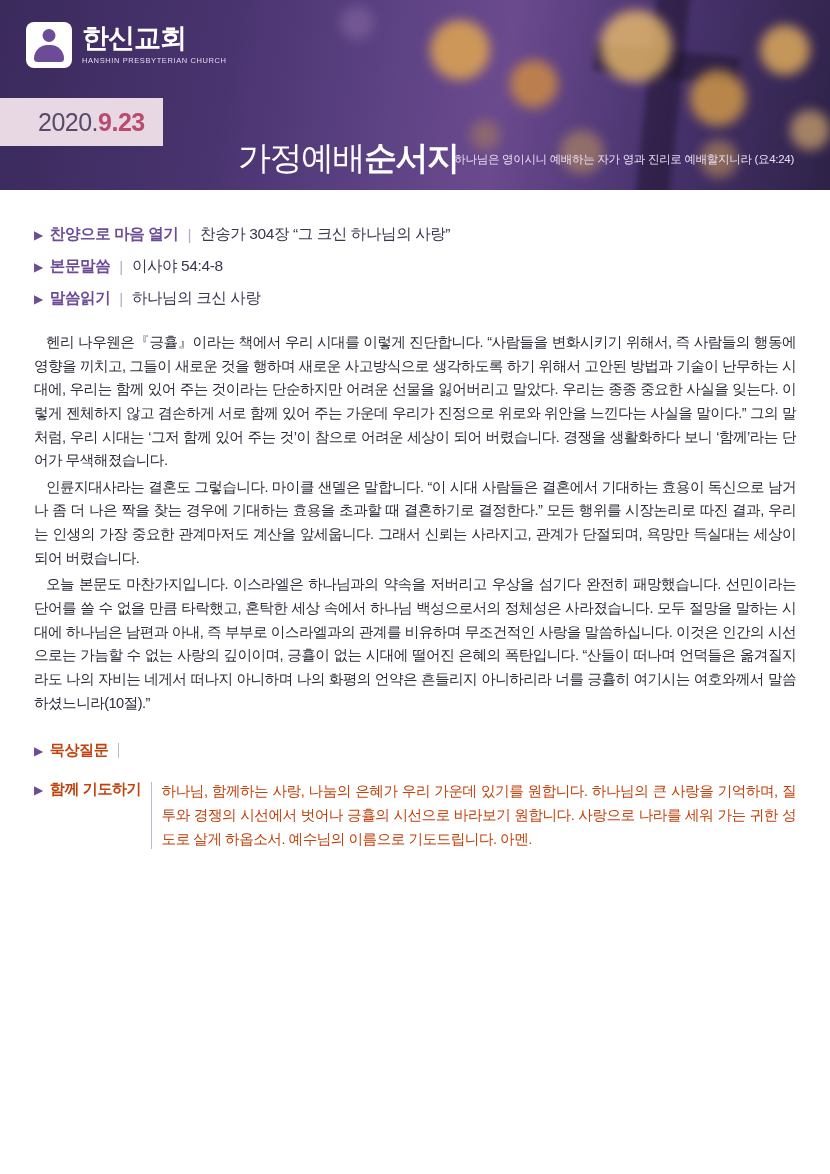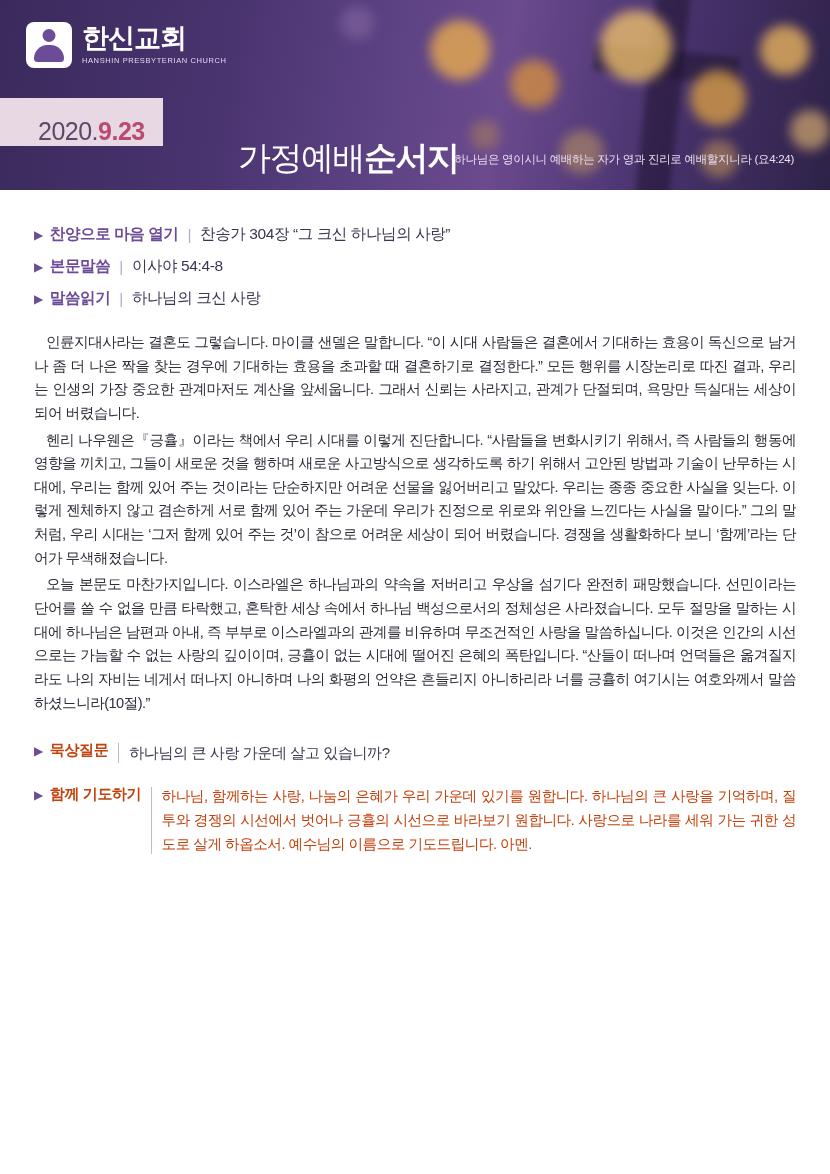--- a/index.html
+++ b/index.html
@@ -106,21 +106,21 @@
 
   
   .date-ribbon {
     position: absolute;
     left: 0;
     top: 98px;
     height: 48px;
     background: #e7d8e4;
     padding: 0 18px 0 38px;
     display: flex;
-    align-items: flex-end;
+    align-items: center;
     z-index: 5;
   }
   .date-text {
     font-size: 25px;
     color: #5a4a6a;
     letter-spacing: -0.5px;
   }
   .date-text .accent { color: #b94b6e; font-weight: bold; }
 
   .title-main {
@@ -267,30 +267,29 @@
         <span class="order-value">이사야 54:4-8</span>
       </div>
       <div class="order-row">
         <span class="tri">▶</span>
         <span class="order-label">말씀읽기</span>
         <span class="divider">|</span>
         <span class="order-value">하나님의 크신 사랑</span>
       </div>
     </div>
 
+    <p class="para">헨리 나우웬은『긍휼』이라는 책에서 우리 시대를 이렇게 진단합니다. “사람들을 변화시키기 위해서, 즉 사람들의 행동에 영향을 끼치고, 그들이 새로운 것을 행하며 새로운 사고방식으로 생각하도록 하기 위해서 고안된 방법과 기술이 난무하는 시대에, 우리는 함께 있어 주는 것이라는 단순하지만 어려운 선물을 잃어버리고 말았다. 우리는 종종 중요한 사실을 잊는다. 이렇게 젠체하지 않고 겸손하게 서로 함께 있어 주는 가운데 우리가 진정으로 위로와 위안을 느낀다는 사실을 말이다.” 그의 말처럼, 우리 시대는 ‘그저 함께 있어 주는 것’이 참으로 어려운 세상이 되어 버렸습니다. 경쟁을 생활화하다 보니 ‘함께’라는 단어가 무색해졌습니다.</p>
     <p class="para">인륜지대사라는 결혼도 그렇습니다. 마이클 샌델은 말합니다. “이 시대 사람들은 결혼에서 기대하는 효용이 독신으로 남거나 좀 더 나은 짝을 찾는 경우에 기대하는 효용을 초과할 때 결혼하기로 결정한다.” 모든 행위를 시장논리로 따진 결과, 우리는 인생의 가장 중요한 관계마저도 계산을 앞세웁니다. 그래서 신뢰는 사라지고, 관계가 단절되며, 욕망만 득실대는 세상이 되어 버렸습니다.</p>
-    <p class="para">헨리 나우웬은『긍휼』이라는 책에서 우리 시대를 이렇게 진단합니다. “사람들을 변화시키기 위해서, 즉 사람들의 행동에 영향을 끼치고, 그들이 새로운 것을 행하며 새로운 사고방식으로 생각하도록 하기 위해서 고안된 방법과 기술이 난무하는 시대에, 우리는 함께 있어 주는 것이라는 단순하지만 어려운 선물을 잃어버리고 말았다. 우리는 종종 중요한 사실을 잊는다. 이렇게 젠체하지 않고 겸손하게 서로 함께 있어 주는 가운데 우리가 진정으로 위로와 위안을 느낀다는 사실을 말이다.” 그의 말처럼, 우리 시대는 ‘그저 함께 있어 주는 것’이 참으로 어려운 세상이 되어 버렸습니다. 경쟁을 생활화하다 보니 ‘함께’라는 단어가 무색해졌습니다.</p>
     <p class="para">오늘 본문도 마찬가지입니다. 이스라엘은 하나님과의 약속을 저버리고 우상을 섬기다 완전히 패망했습니다. 선민이라는 단어를 쓸 수 없을 만큼 타락했고, 혼탁한 세상 속에서 하나님 백성으로서의 정체성은 사라졌습니다. 모두 절망을 말하는 시대에 하나님은 남편과 아내, 즉 부부로 이스라엘과의 관계를 비유하며 무조건적인 사랑을 말씀하십니다. 이것은 인간의 시선으로는 가늠할 수 없는 사랑의 깊이이며, 긍휼이 없는 시대에 떨어진 은혜의 폭탄입니다. “산들이 떠나며 언덕들은 옮겨질지라도 나의 자비는 네게서 떠나지 아니하며 나의 화평의 언약은 흔들리지 아니하리라 너를 긍휼히 여기시는 여호와께서 말씀하셨느니라(10절).”</p>
 
     <div class="footer-block">
       <div class="foot-row">
         <span class="tri" style="margin-top:4px;">▶</span>
         <span class="foot-label">묵상질문</span>
         <span class="vbar"></span>
-        <span class="foot-text">하나님의 큰 사랑 가운데 살고 있습니까?</span>
       </div>
 
       <div class="foot-row pray-row">
         <span class="tri" style="margin-top:4px;">▶</span>
         <span class="foot-label">함께 기도하기</span>
         <span class="vbar"></span>
         <span class="pray-text">하나님, 함께하는 사랑, 나눔의 은혜가 우리 가운데 있기를 원합니다. 하나님의 큰 사랑을 기억하며, 질투와 경쟁의 시선에서 벗어나 긍휼의 시선으로 바라보기 원합니다. 사랑으로 나라를 세워 가는 귀한 성도로 살게 하옵소서. 예수님의 이름으로 기도드립니다. 아멘.</span>
       </div>
     </div>
 

